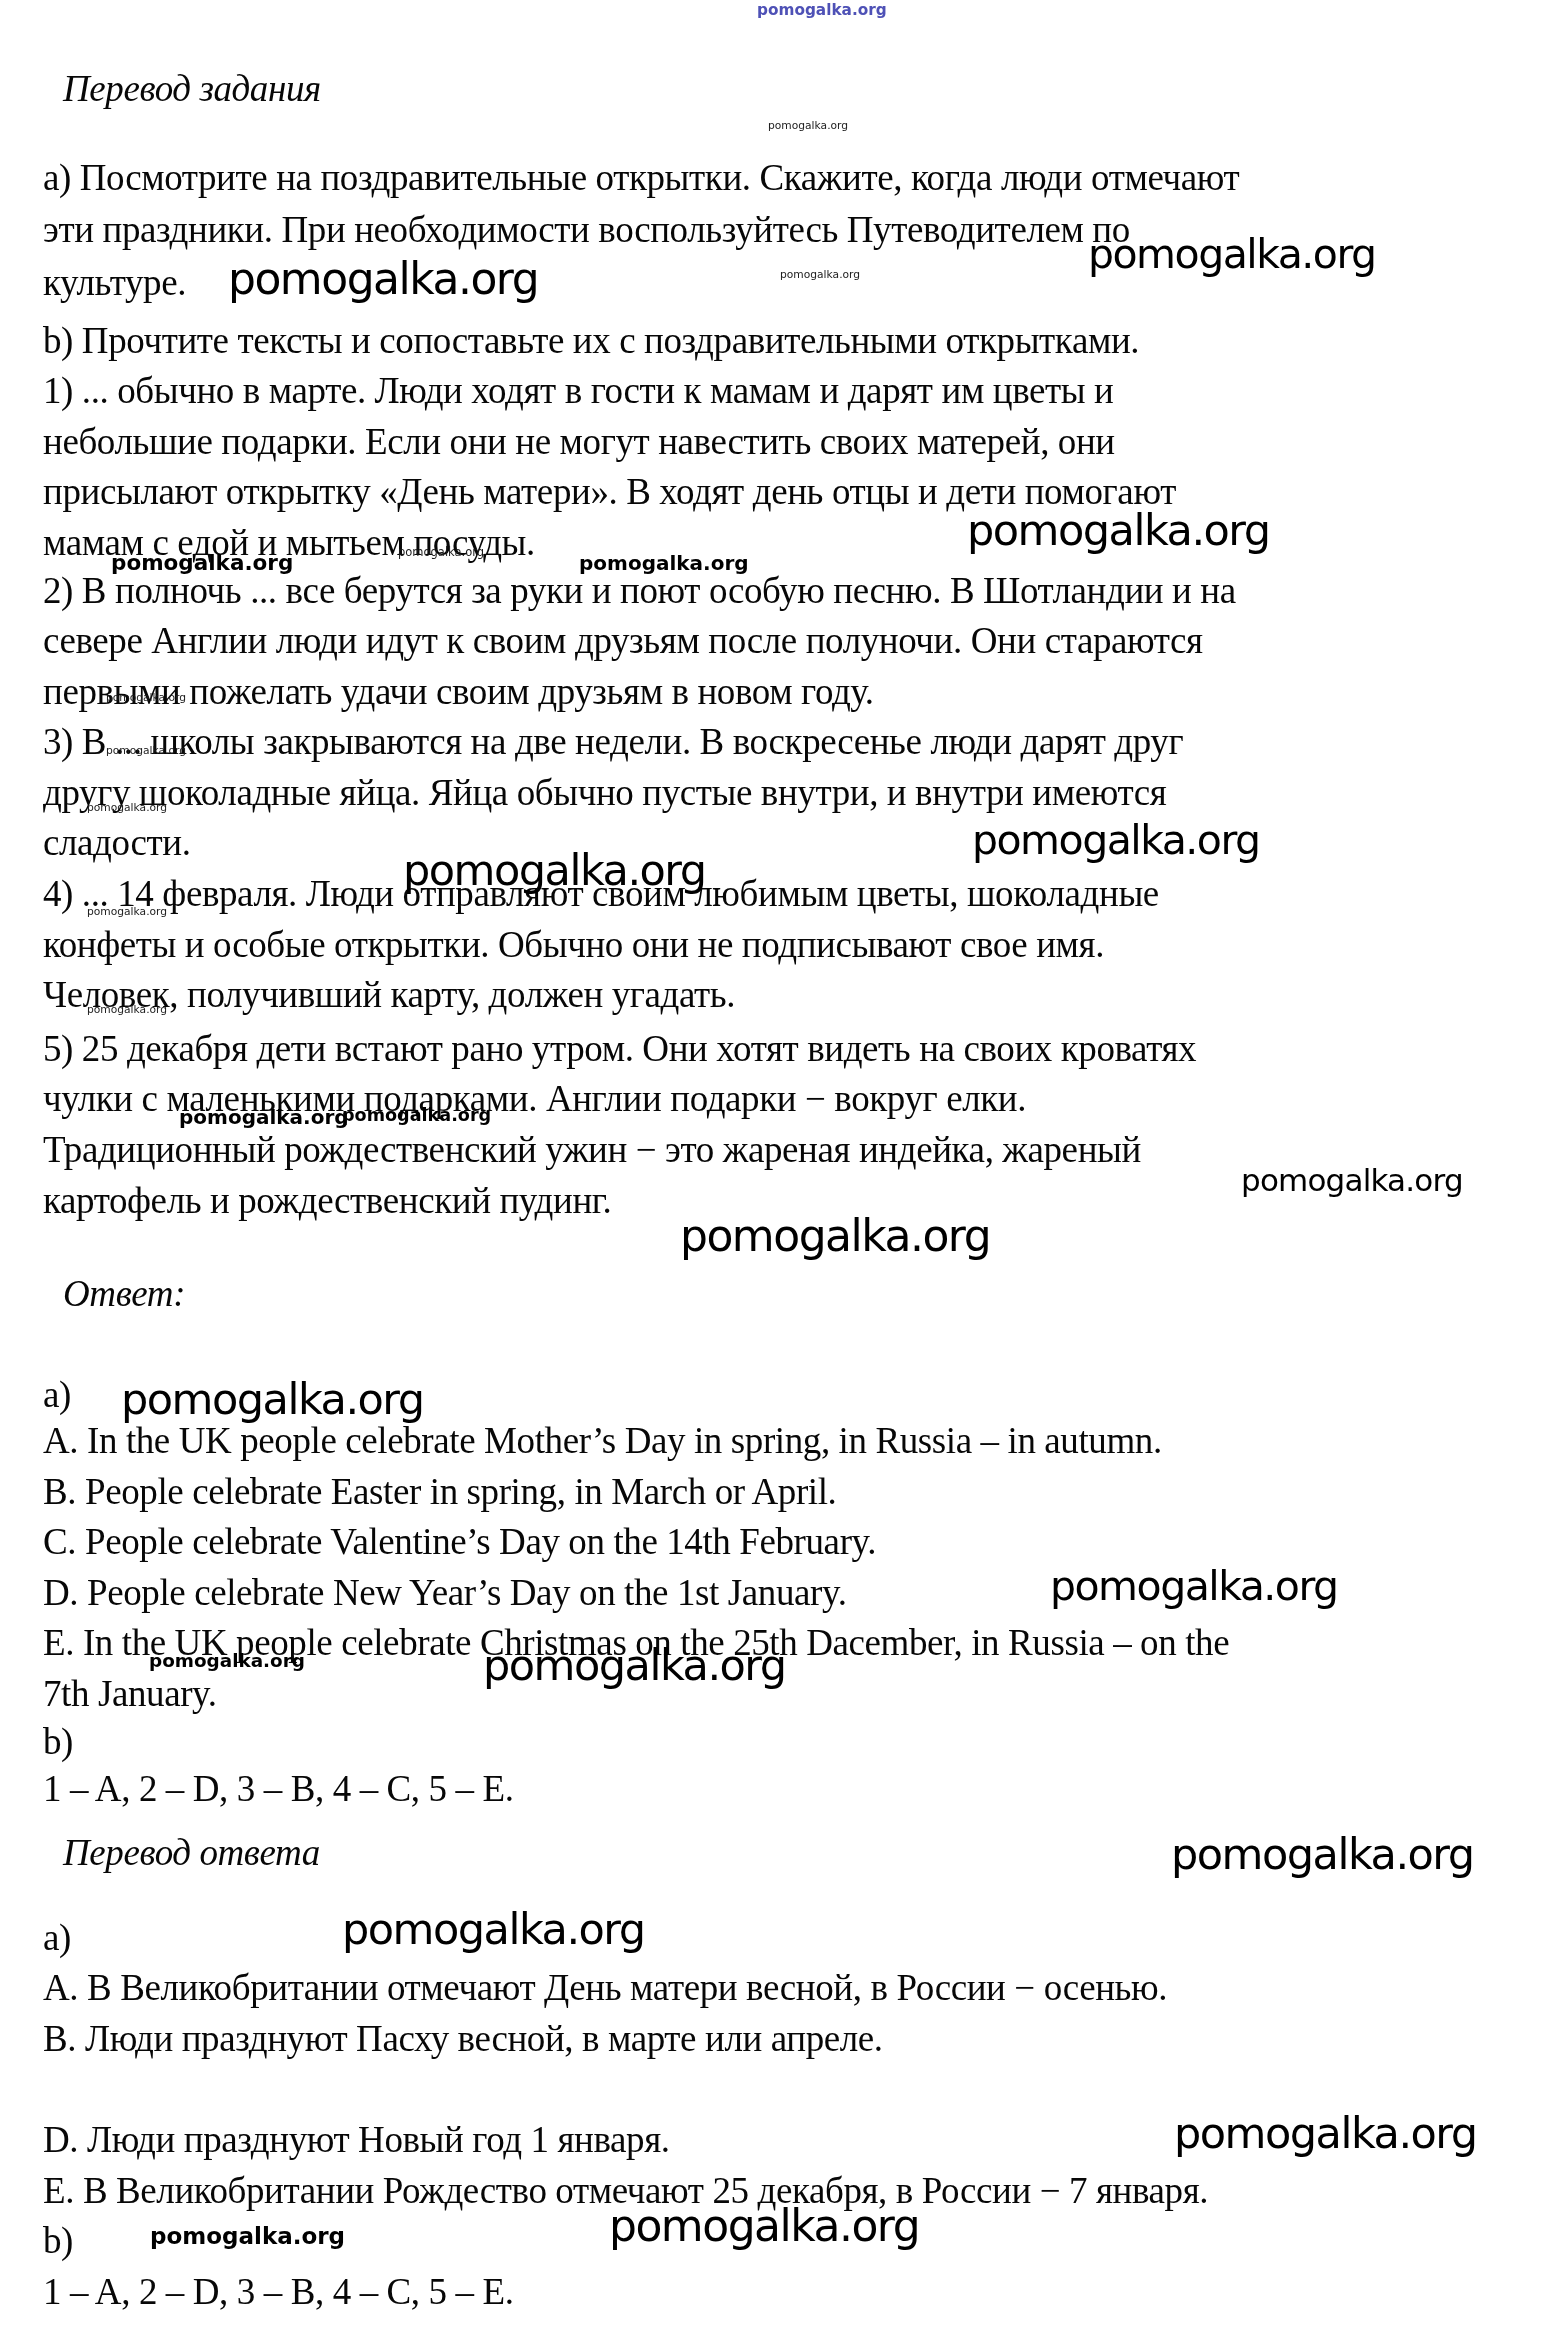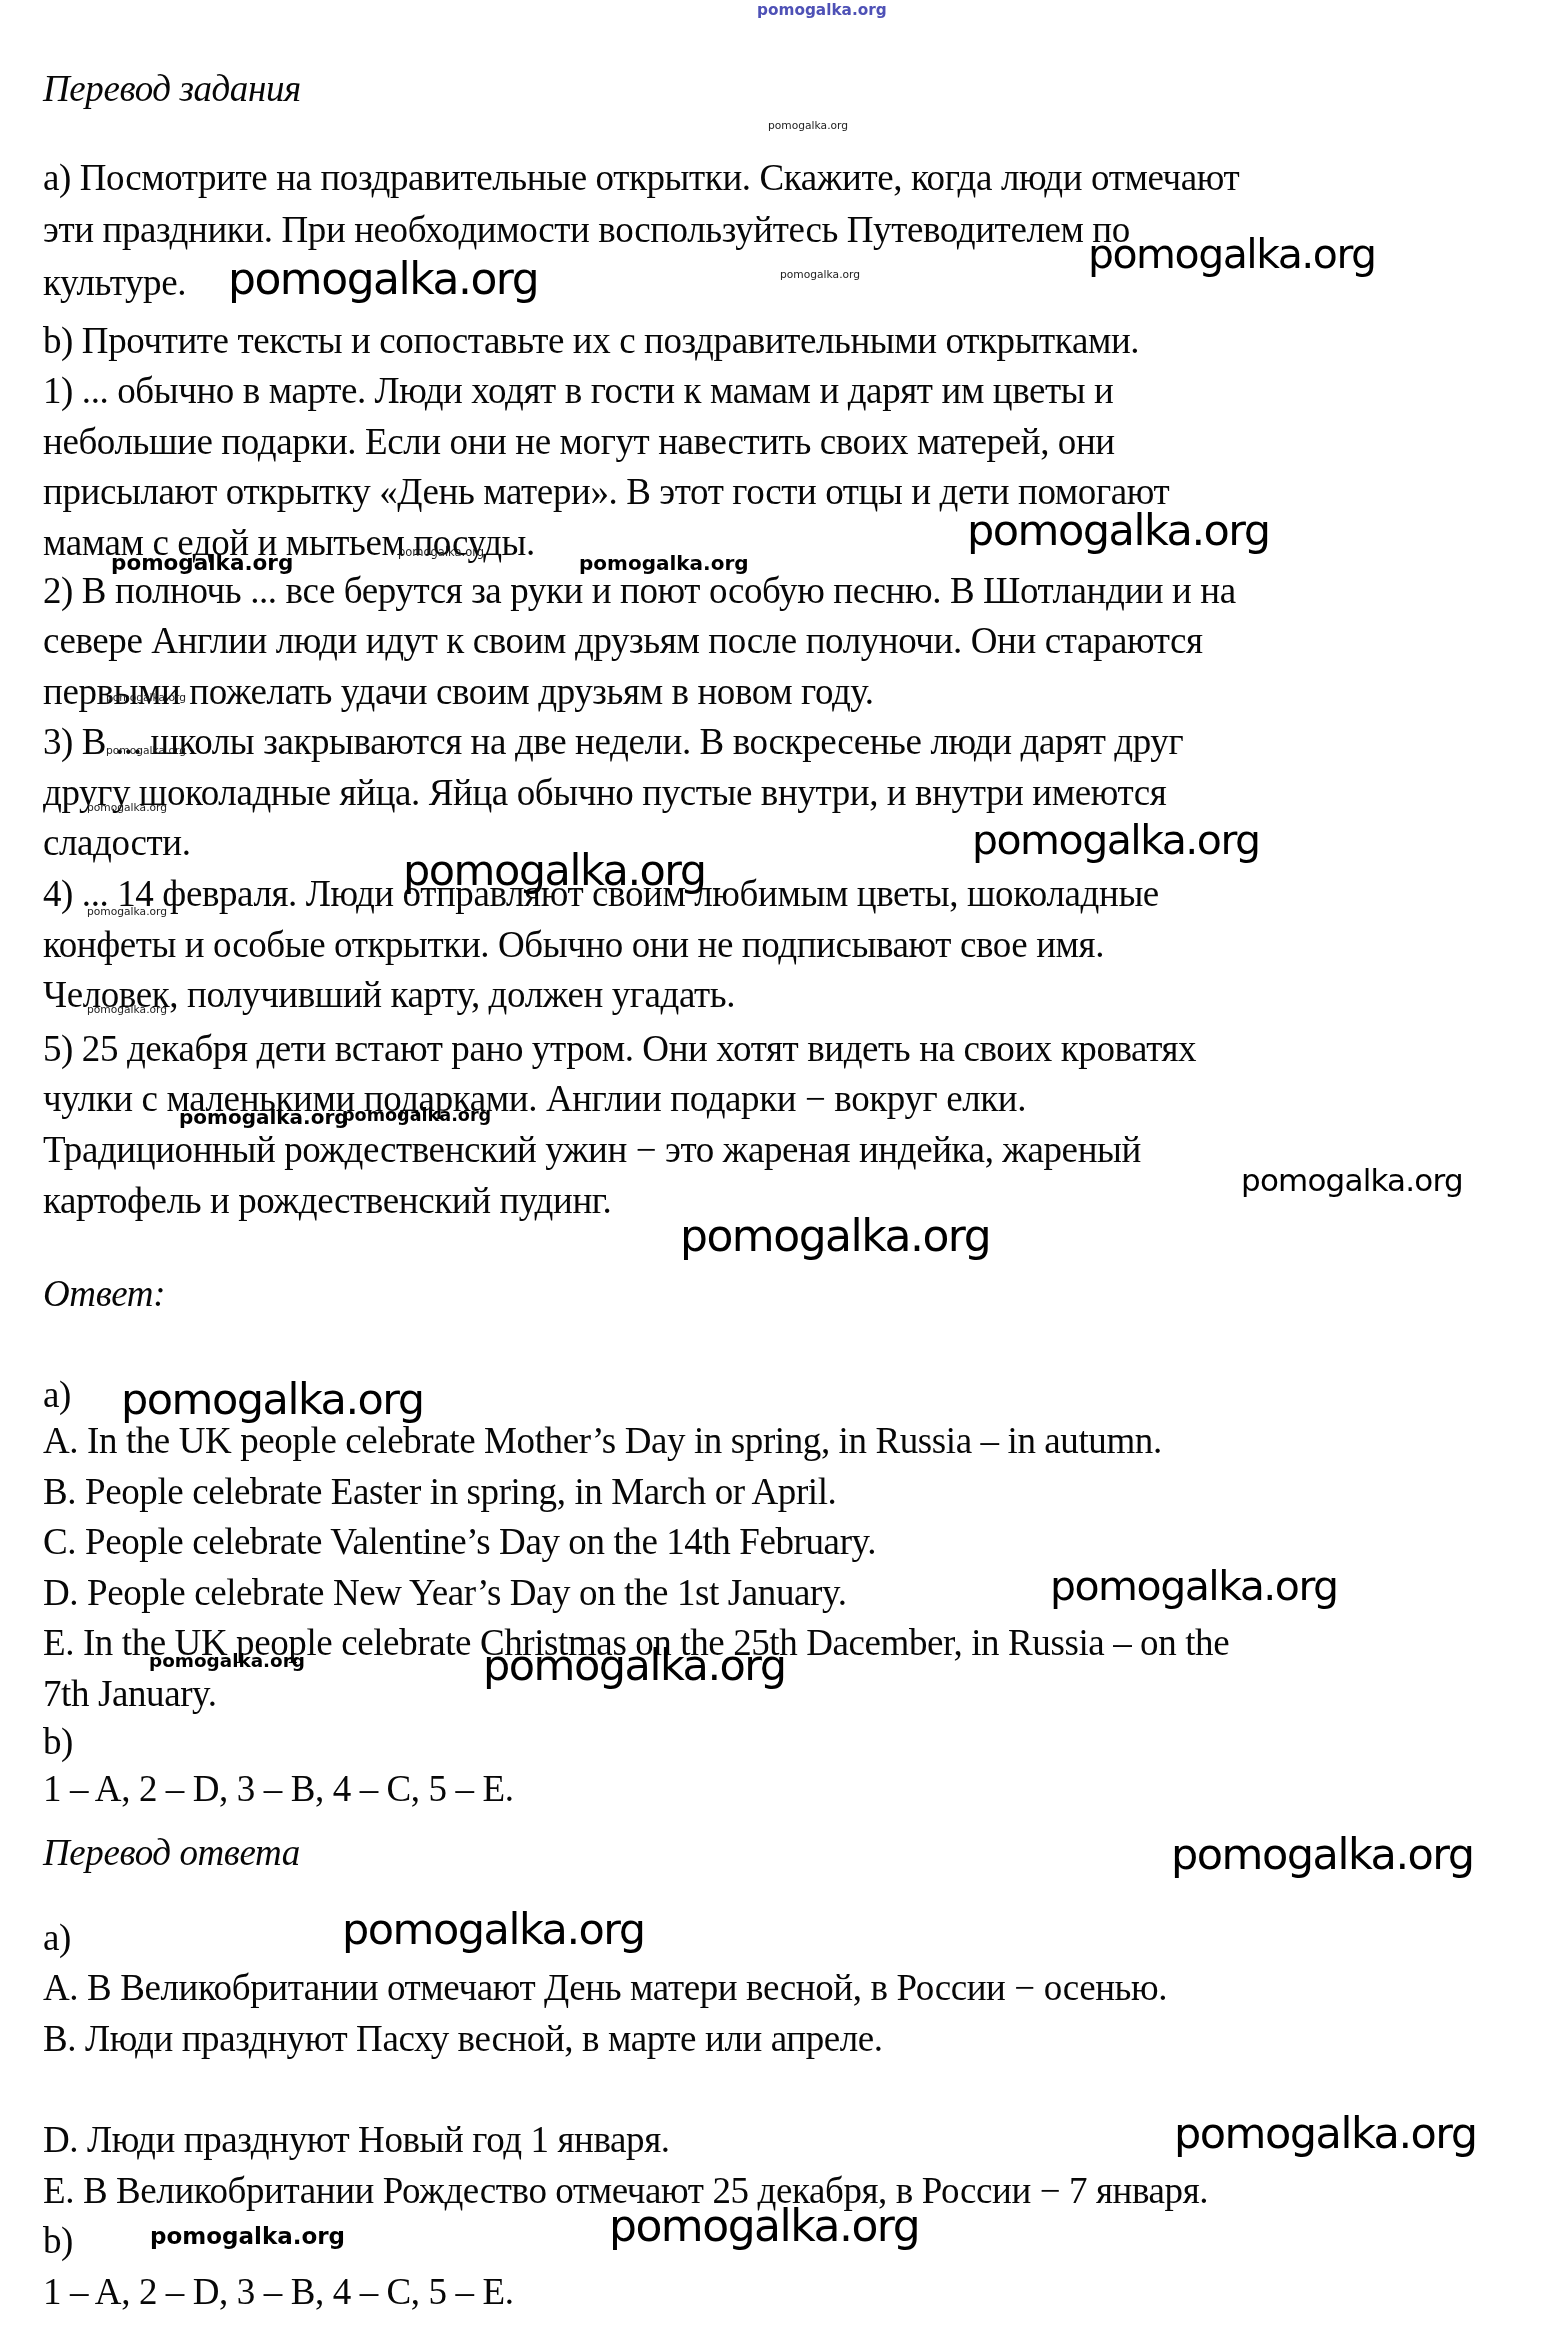--- a/index.html
+++ b/index.html
@@ -9,21 +9,21 @@
     background:#ffffff;
     font-family:"Liberation Serif",serif;
     color:#070707;
     overflow:hidden;
   }
   .ln{
     position:absolute;left:43px;
     font-size:37px;line-height:1.18;
     white-space:nowrap;letter-spacing:-0.4px;
   }
-  .it{font-style:italic;}
+  .it{font-style:italic;margin-left:20px;}
   .wm{
     position:absolute;
     font-family:"DejaVu Sans","Liberation Sans",sans-serif;
     color:#000;white-space:nowrap;line-height:1;
   }
   .wm.big{letter-spacing:-1.5px;}
   .wm.med{letter-spacing:-0.8px;}
   .wm.bold{font-weight:bold;}
   .wm.tiny{color:#1c1c1c;}
   .wm.blue{color:#4e51b6;font-weight:bold;letter-spacing:0;}
@@ -36,21 +36,21 @@
   <div class="ln it" style="top:67px">Перевод задания</div>
 
   <div class="ln" style="top:208px">эти праздники. При необходимости воспользуйтесь Путеводителем по</div>
   <div class="ln" style="top:156px">а) Посмотрите на поздравительные открытки. Скажите, когда люди отмечают</div>
   <div class="ln" style="top:261px">культуре.</div>
 
   <div class="ln" style="top:319px">b) Прочтите тексты и сопоставьте их с поздравительными открытками.</div>
 
   <div class="ln" style="top:369px">1) ... обычно в марте. Люди ходят в гости к мамам и дарят им цветы и</div>
   <div class="ln" style="top:420px">небольшие подарки. Если они не могут навестить своих матерей, они</div>
-  <div class="ln" style="top:470px">присылают открытку «День матери». В этот гости отцы и дети помогают</div>
+  <div class="ln" style="top:470px">присылают открытку «День матери». В ходят день отцы и дети помогают</div>
   <div class="ln" style="top:521px">мамам с едой и мытьем посуды.</div>
 
   <div class="ln" style="top:569px">2) В полночь ... все берутся за руки и поют особую песню. В Шотландии и на</div>
   <div class="ln" style="top:619px">севере Англии люди идут к своим друзьям после полуночи. Они стараются</div>
   <div class="ln" style="top:670px">первыми пожелать удачи своим друзьям в новом году.</div>
 
   <div class="ln" style="top:720px">3) В ... школы закрываются на две недели. В воскресенье люди дарят друг</div>
   <div class="ln" style="top:771px">другу шоколадные яйца. Яйца обычно пустые внутри, и внутри имеются</div>
   <div class="ln" style="top:821px">сладости.</div>
 

